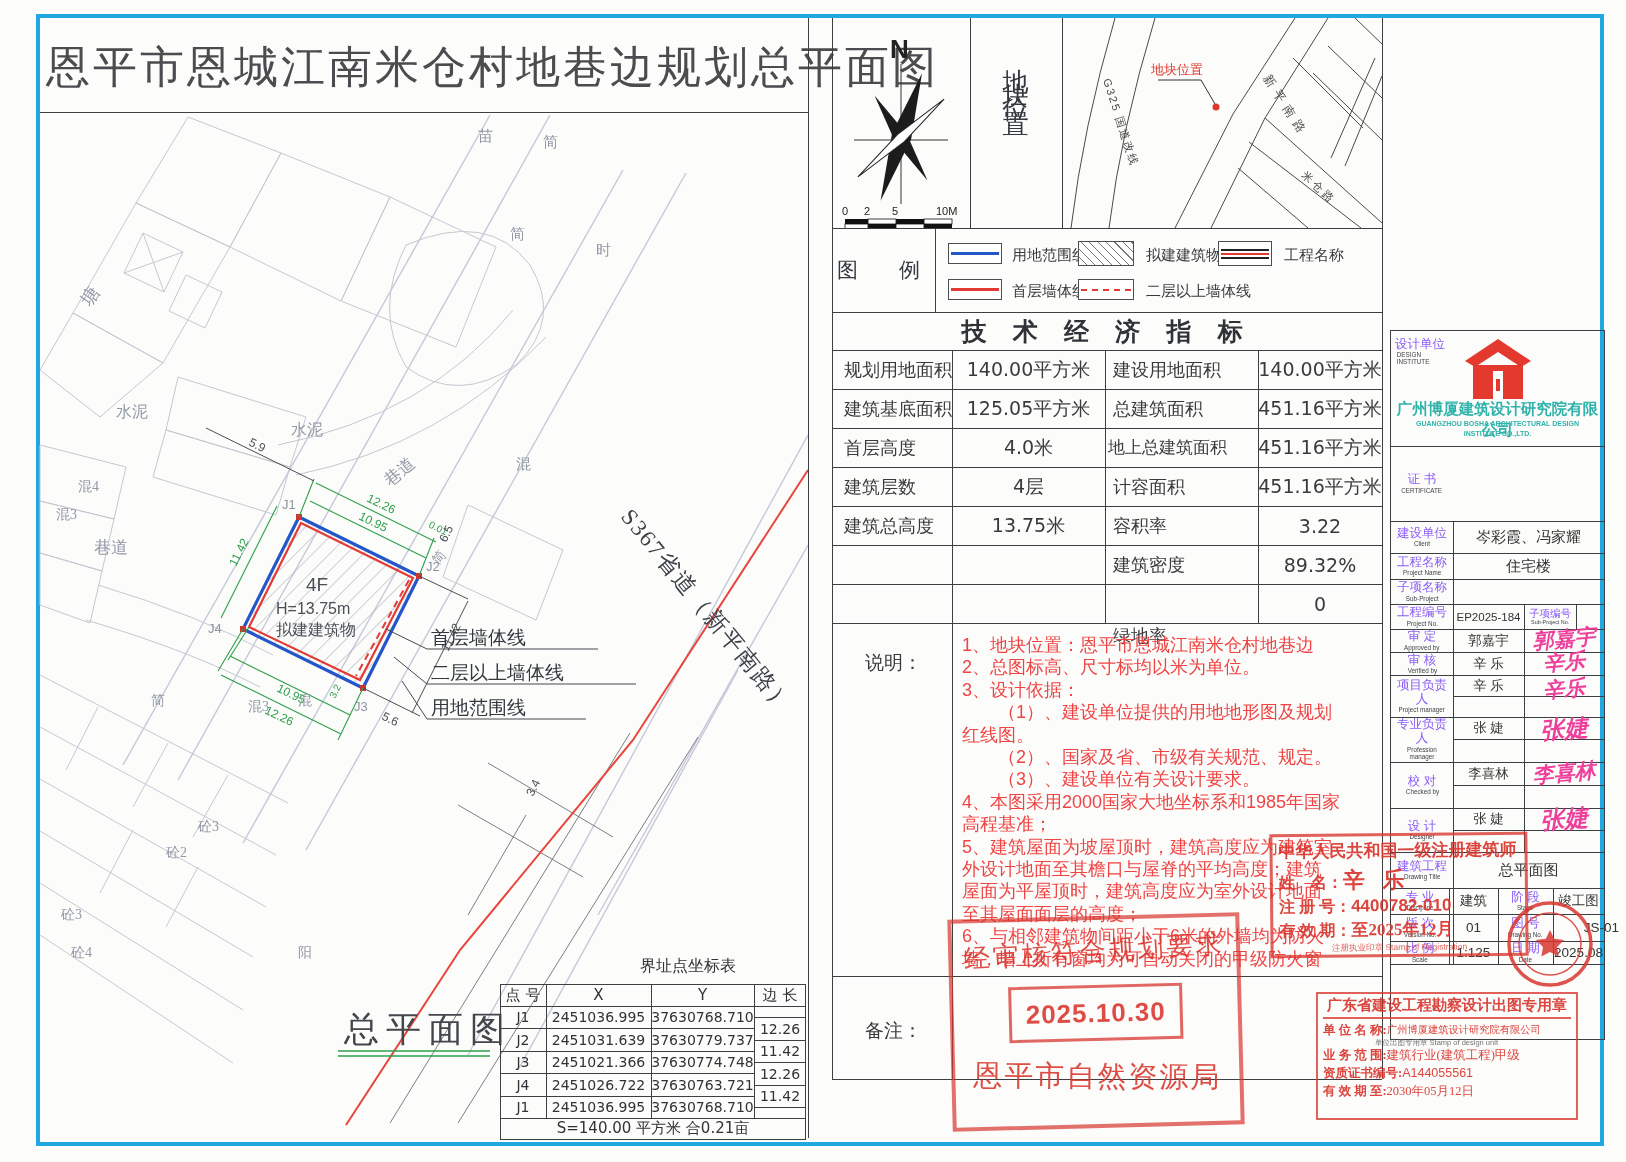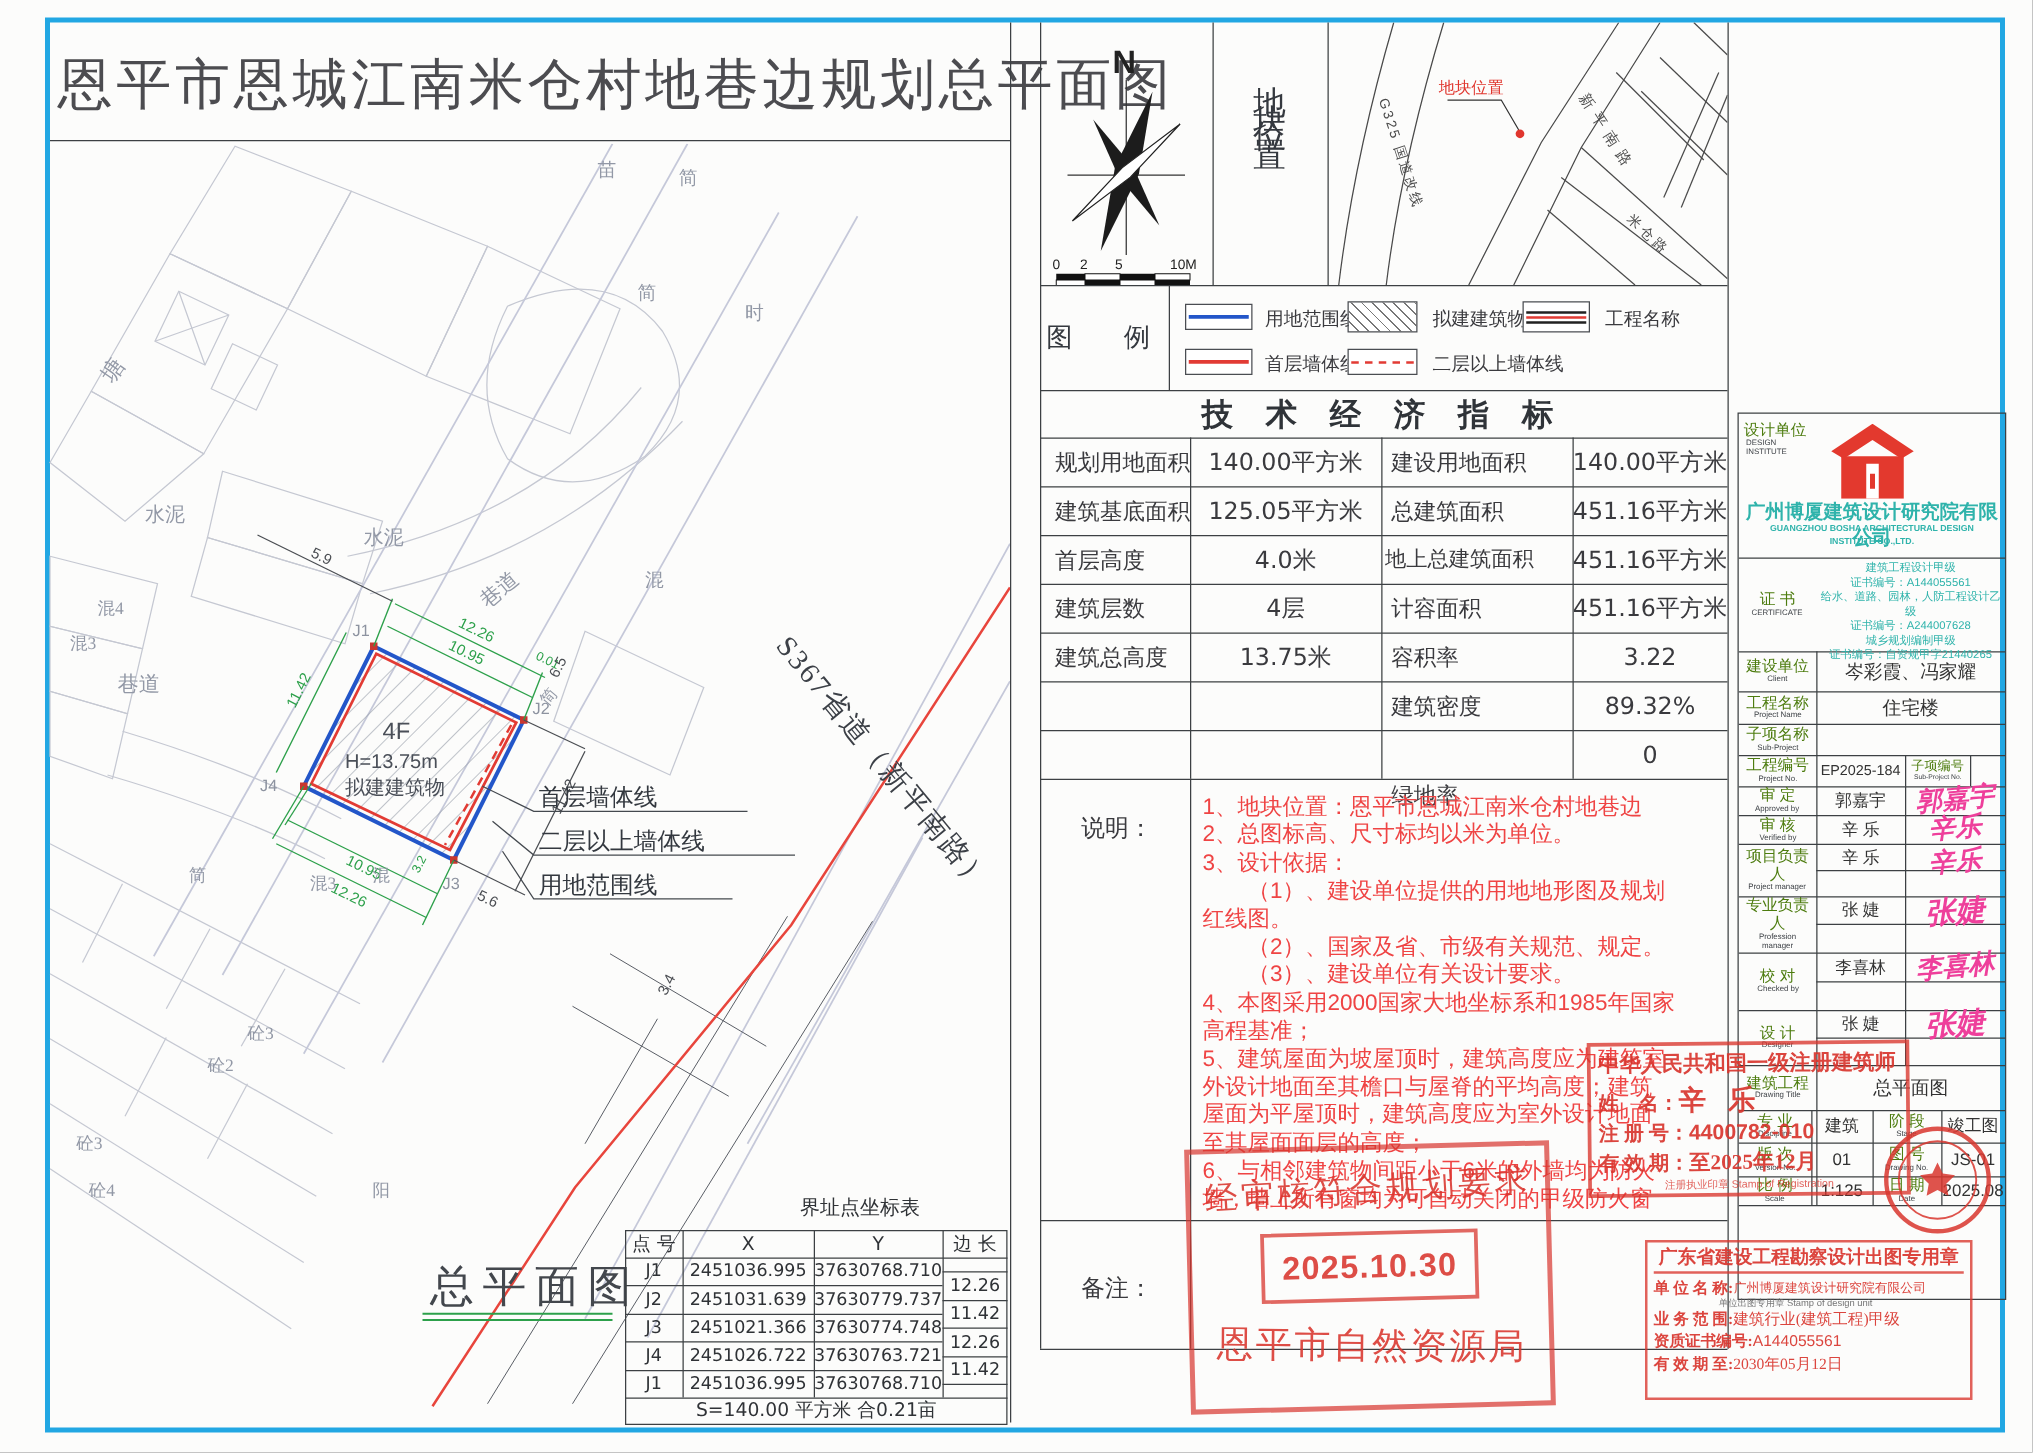--- a/index.html
+++ b/index.html
@@ -21,21 +21,21 @@
   .legend-swatch{position:absolute;border:1.5px solid #4a4d52;box-sizing:border-box;display:flex;
                  flex-direction:column;align-items:stretch;justify-content:center;background:#fff;}
   .legend-label{position:absolute;font-size:15px;color:#3a3a3e;}
   .ct-cell{position:absolute;display:flex;align-items:center;justify-content:center;font-size:14px;color:#2f3236;
            font-family:"DejaVu Sans",sans-serif;}
   .tb{position:absolute;left:1390px;top:330px;width:213px;height:708px;border:1.5px solid #3c4043;box-sizing:content-box;}
   .tb .hl2{position:absolute;height:1px;background:#3c4043;left:0;width:213px;}
   .tb .vl2{position:absolute;width:1px;background:#3c4043;}
   .tb-lab{position:absolute;display:flex;flex-direction:column;align-items:center;justify-content:center;
           text-align:center;line-height:1.15;}
-  .tb-lab .cn{font-size:12.5px;color:#4d7c0f;}
+  .tb-lab .cn{font-size:12.5px;color:#8b5cf6;}
   .tb-lab .en{font-size:7px;color:#3f4348;transform:scale(.9);}
   .tb-val{position:absolute;display:flex;align-items:center;justify-content:center;font-size:13.5px;color:#333;}
   .sig{color:#ee3f9b;font-weight:bold;font-style:italic;font-size:21px;transform:rotate(-5deg);
        font-family:"Liberation Serif","DejaVu Serif",serif;z-index:6;}
   .stamp{color:#d9362e;z-index:30;}
   .teal{color:#2fb3ab;}
 </style>
 </head>
 <body>
 
@@ -429,26 +429,20 @@
       <rect x="30" y="32" width="10" height="28" fill="#fff"></rect>
       <rect x="33" y="40" width="4" height="12" fill="#e3392e"></rect>
     </svg>
     <div class="abs teal cjk" style="left:0;top:68px;width:213px;text-align:center;font-size:15.5px;font-weight:bold;">广州博厦建筑设计研究院有限公司</div>
     <div class="abs teal" style="left:6px;top:88px;width:201px;text-align:center;font-size:7px;font-weight:bold;line-height:1.4;">GUANGZHOU BOSHA ARCHITECTURAL DESIGN INSTITUTE CO.,LTD.</div>
 
     <div class="tb-lab" style="left:0;top:115px;width:62px;height:75px;">
       <span class="cn">证 书</span>
       <span class="en">CERTIFICATE</span>
     </div>
-    <div class="abs teal" style="left:62px;top:118px;width:151px;text-align:center;font-size:9px;line-height:11.5px;white-space:pre-line;">建筑工程设计甲级
-证书编号：A144055561
-给水、道路、园林，人防工程设计乙级
-证书编号：A244007628
-城乡规划编制甲级
-证书编号：自资规甲字21440265</div>
 
     <div class="tb-lab" style="left:0;top:190px;width:62px;height:32px;">
       <span class="cn">建设单位</span>
       <span class="en">Client</span>
       </div>
     <div class="tb-val cjk" style="left:62px;top:190px;width:151px;height:32px;font-size:15px;">岑彩霞、冯家耀</div>
     <div class="tb-lab" style="left:0;top:222px;width:62px;height:26px;">
       <span class="cn">工程名称</span>
       <span class="en">Project Name</span>
       </div>
@@ -521,21 +515,21 @@
     <div class="tb-val cjk" style="left:162px;top:557px;width:51px;height:26px;">竣工图</div>
     <div class="tb-lab" style="left:0;top:583px;width:58px;height:27px;">
       <span class="cn">版 次</span>
       <span class="en">Version No.</span>
       </div>
     <div class="tb-val" style="left:58px;top:583px;width:49px;height:27px;">01</div>
     <div class="tb-lab" style="left:107px;top:583px;width:55px;height:27px;">
       <span class="cn">图 号</span>
       <span class="en">Drawing No.</span>
       </div>
-    <div class="tb-val" style="left:162px;top:583px;width:51px;height:27px;">JS-01</div>
+    <div class="tb-val" style="left:162px;top:583px;width:51px;height:27px;padding-left:23px;">JS-01</div>
     <div class="tb-lab" style="left:0;top:610px;width:58px;height:23px;">
       <span class="cn">比 例</span>
       <span class="en">Scale</span>
       </div>
     <div class="tb-val" style="left:58px;top:610px;width:49px;height:23px;">1:125</div>
     <div class="tb-lab" style="left:107px;top:610px;width:55px;height:23px;">
       <span class="cn">日 期</span>
       <span class="en">Date</span>
       </div>
     <div class="tb-val" style="left:162px;top:610px;width:51px;height:23px;">2025.08</div>

